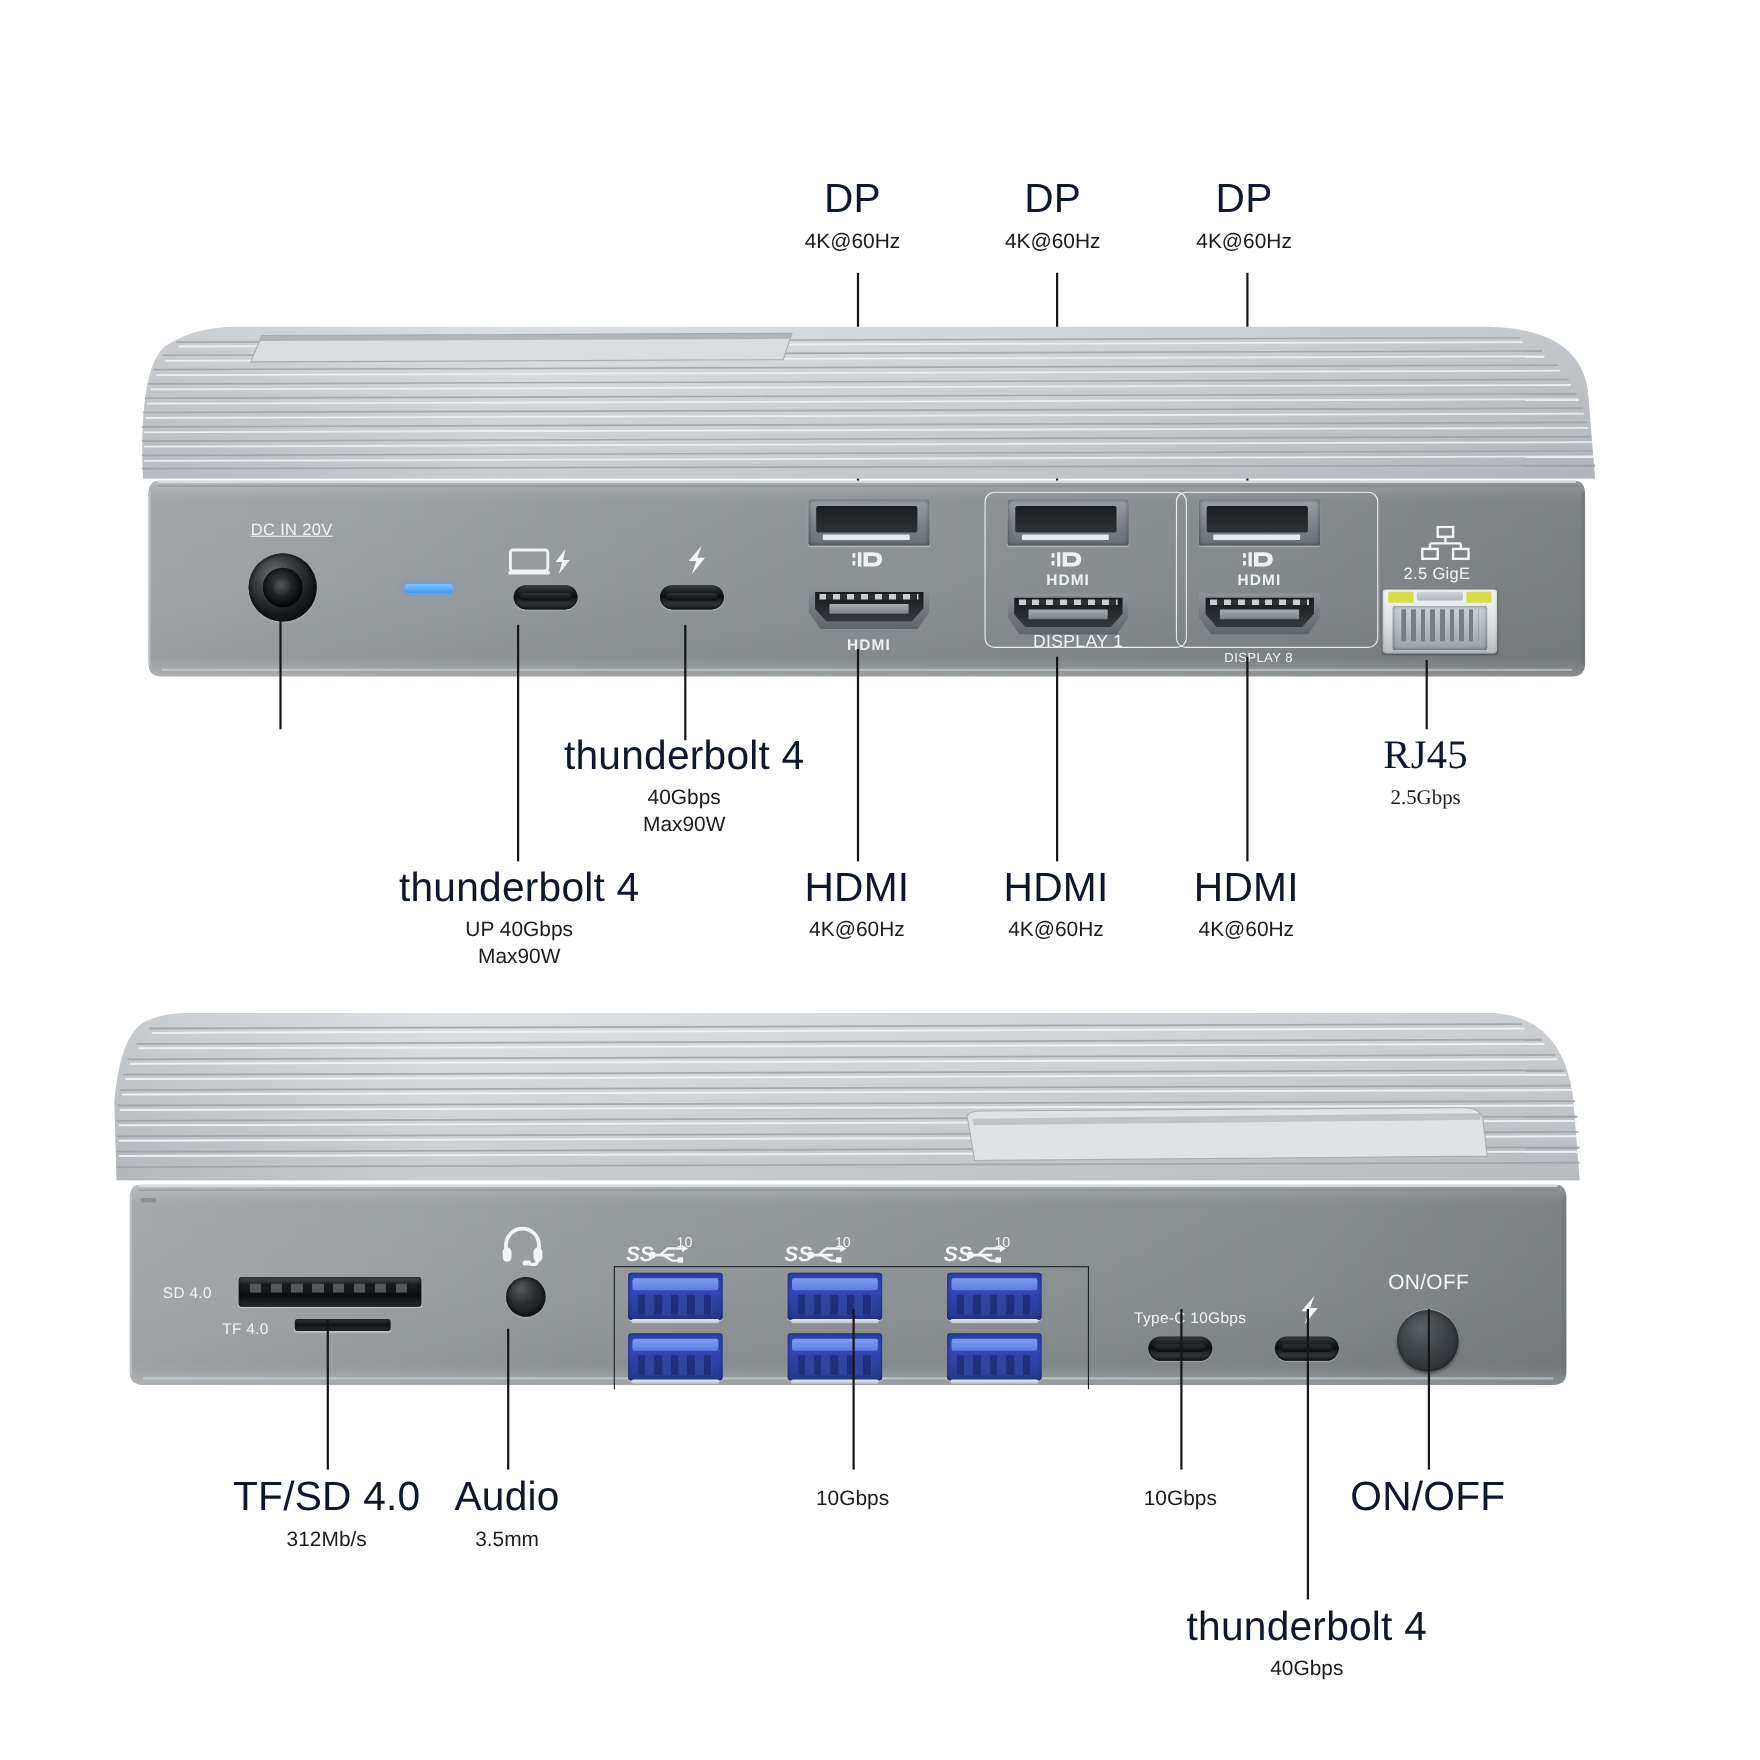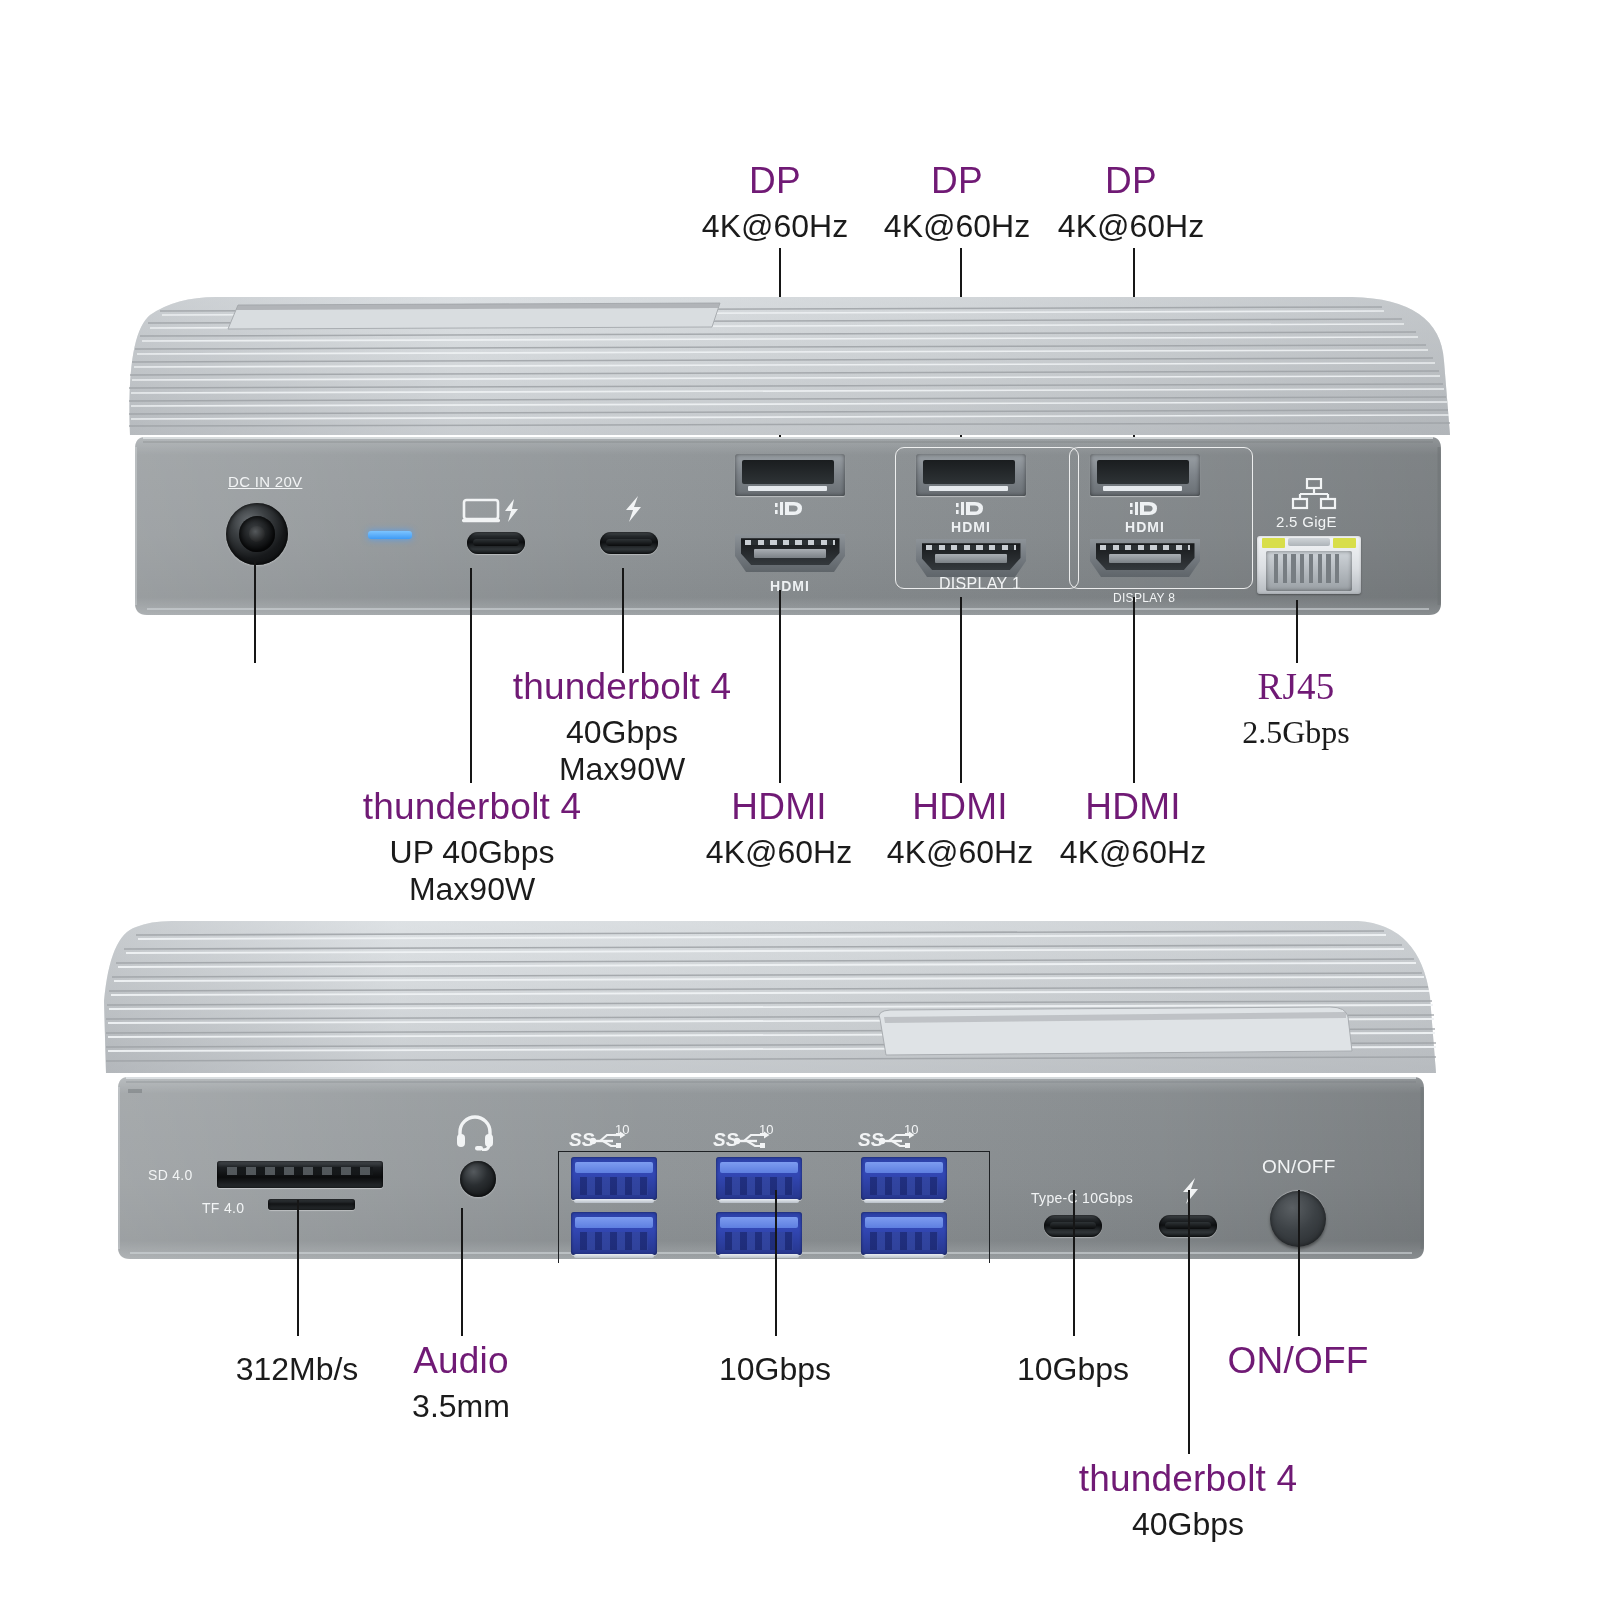--- a/index.html
+++ b/index.html
@@ -3,22 +3,22 @@
 <meta charset="utf-8">
 <title>Docking Station Port Diagram</title>
 <style>
   html,body{margin:0;padding:0;background:#fff;}
   body{width:1600px;height:1600px;position:relative;overflow:hidden;
        font-family:"Liberation Sans","DejaVu Sans",sans-serif;color:#111;}
   #stage{position:absolute;inset:0;width:1600px;height:1600px;}
 
   
   .callout{position:absolute;text-align:center;line-height:1;}
-  .callout .ttl{font-size:37px;font-weight:400;letter-spacing:.2px;color:#701a75;white-space:nowrap;}
-  .callout .sub{font-size:32px;color:#1b1b1b;margin-top:11px;white-space:nowrap;text-align:center;}
+  .callout .ttl{font-size:37px;font-weight:400;letter-spacing:.2px;color:#0f172a;white-space:nowrap;}
+  .callout .sub{font-size:19px;color:#1b1b1b;margin-top:11px;white-space:nowrap;text-align:center;}
   .callout .sub+.sub{margin-top:5px;}
   .leader{position:absolute;background:#161616;width:1.6px;}
 
   
   .device{position:absolute;}
   .top-face{position:absolute;overflow:hidden;}
   .face{position:absolute;overflow:hidden;}
   .lbl{position:absolute;color:#f2f4f5;font-size:12.5px;letter-spacing:.3px;white-space:nowrap;}
 
   
@@ -561,20 +561,21 @@
   </div>
 
   <div class="leader" style="left:297px;top:1200px;height:136px;"></div>
   <div class="leader" style="left:461px;top:1208px;height:128px;"></div>
   <div class="leader" style="left:775px;top:1190px;height:146px;"></div>
   <div class="leader" style="left:1073px;top:1190px;height:146px;"></div>
   <div class="leader" style="left:1188px;top:1190px;height:264px;"></div>
   <div class="leader" style="left:1298px;top:1190px;height:146px;"></div>
 
   <div class="callout" style="left:152px;top:1342px;width:290px;">
+    <div class="ttl">TF/SD 4.0</div>
     <div class="sub">312Mb/s</div>
   </div>
   <div class="callout" style="left:356px;top:1342px;width:210px;">
     <div class="ttl">Audio</div>
     <div class="sub">3.5mm</div>
   </div>
   <div class="callout" style="left:630px;top:1342px;width:290px;">
     <div class="sub">10Gbps</div>
   </div>
   <div class="callout" style="left:928px;top:1342px;width:290px;">

